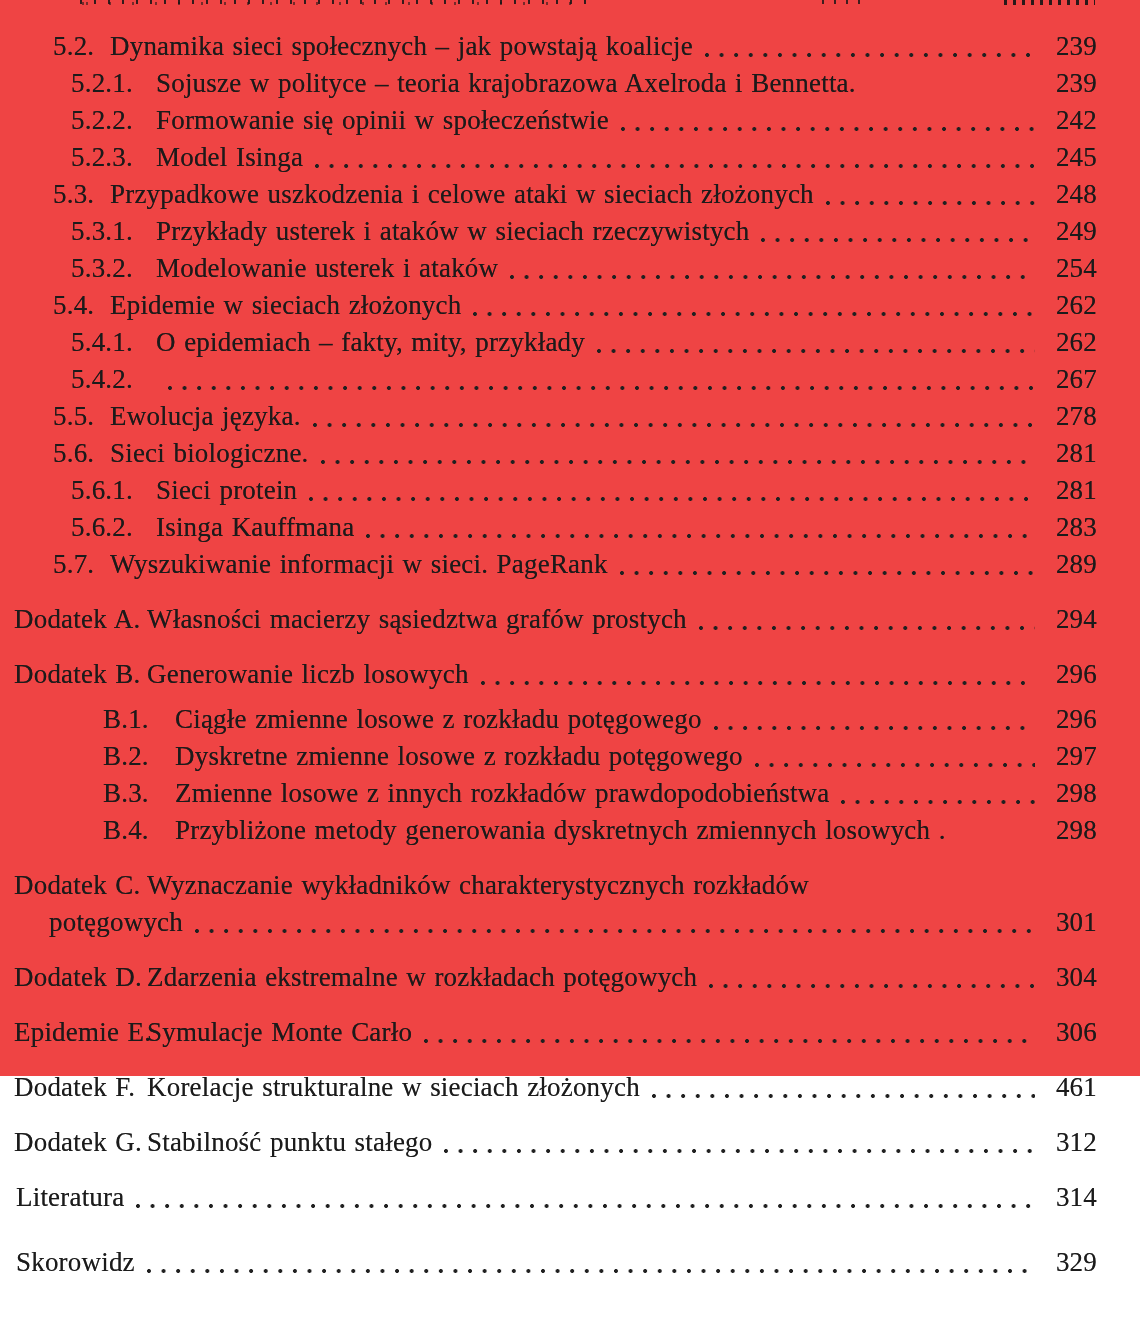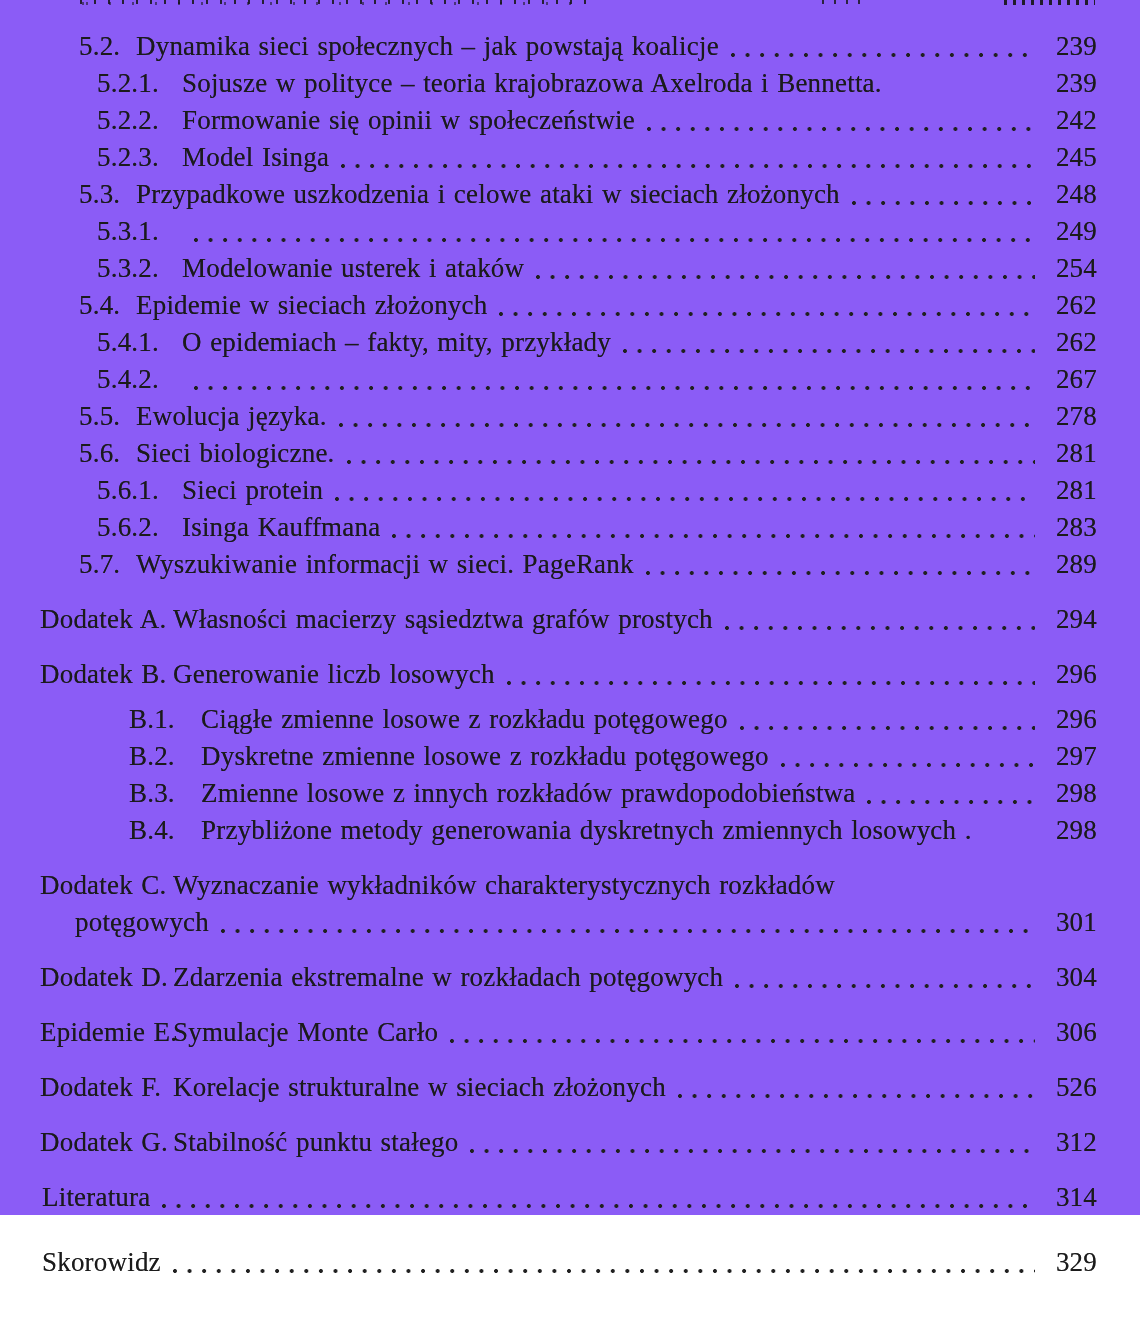--- a/index.html
+++ b/index.html
@@ -11,24 +11,24 @@
   body {
     width: 1140px;
     height: 1324px;
     overflow: hidden;
     font-family: "Liberation Serif", "DejaVu Serif", serif;
     color: #1b1b1b;
   }
   .page {
     position: relative;
     width: 1140px;
-    height: 1215px;
+    height: 1076px;
     box-sizing: border-box;
-    padding: 28px 43px 0 40px;
-    background: #8b5cf6;
+    padding: 28px 43px 0 14px;
+    background: #ef4444;
   }
 
   
   .top-fragment {
     position: absolute;
     top: 0;
     left: 75px;
     right: 45px;
     height: 7px;
     overflow: hidden;
@@ -154,20 +154,21 @@
       <span class="page-num">245</span>
     </div>
       <div class="row level-section">
       <span class="num">5.3.</span>
       <span class="title">Przypadkowe uszkodzenia i celowe ataki w sieciach złożonych</span>
       <span class="leader"></span>
       <span class="page-num">248</span>
     </div>
       <div class="row level-subsection">
       <span class="num">5.3.1.</span>
+      <span class="title">Przykłady usterek i ataków w sieciach rzeczywistych</span>
       <span class="leader"></span>
       <span class="page-num">249</span>
     </div>
       <div class="row level-subsection">
       <span class="num">5.3.2.</span>
       <span class="title">Modelowanie usterek i ataków</span>
       <span class="leader"></span>
       <span class="page-num">254</span>
     </div>
       <div class="row level-section">
@@ -273,21 +274,21 @@
       <div class="row level-appendix gap-lg">
       <span class="num">Epidemie E.</span>
       <span class="title">Symulacje Monte Carło</span>
       <span class="leader"></span>
       <span class="page-num">306</span>
     </div>
       <div class="row level-appendix gap-lg">
       <span class="num">Dodatek F.</span>
       <span class="title">Korelacje strukturalne w sieciach złożonych</span>
       <span class="leader"></span>
-      <span class="page-num">526</span>
+      <span class="page-num">461</span>
     </div>
       <div class="row level-appendix gap-lg">
       <span class="num">Dodatek G.</span>
       <span class="title">Stabilność punktu stałego</span>
       <span class="leader"></span>
       <span class="page-num">312</span>
     </div>
       <div class="row level-plain gap-lg">
 
       <span class="title">Literatura</span>

